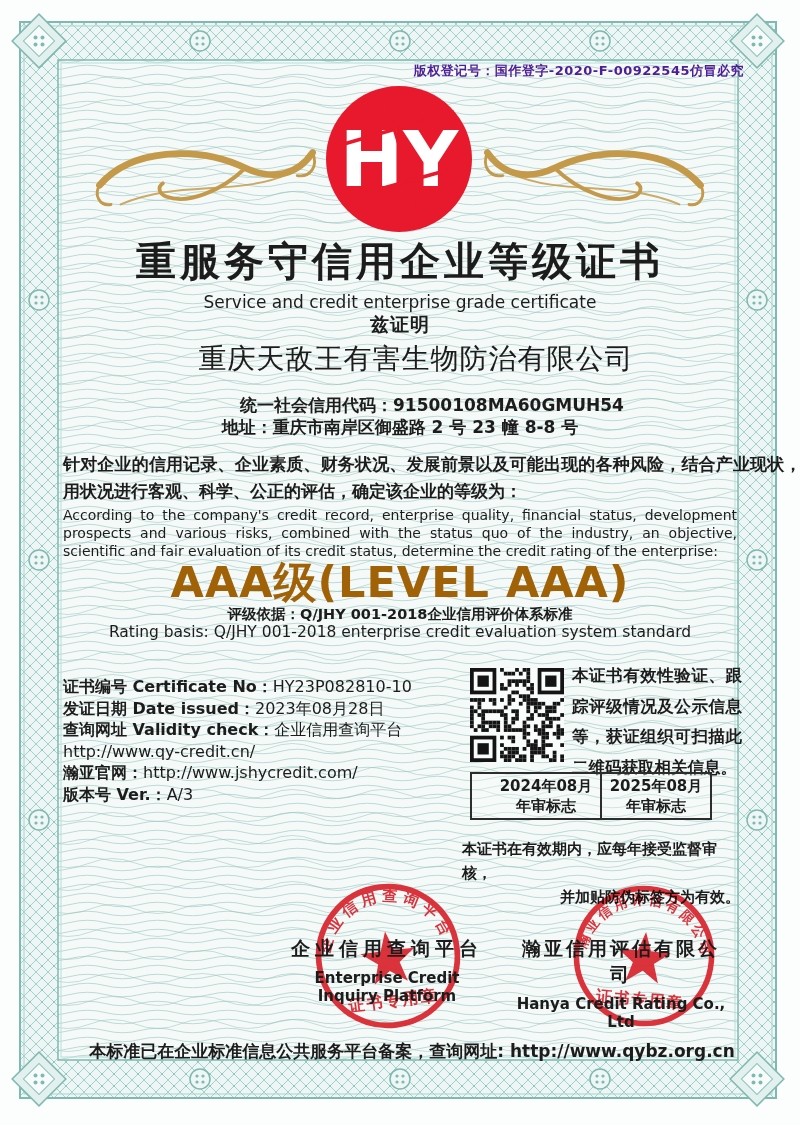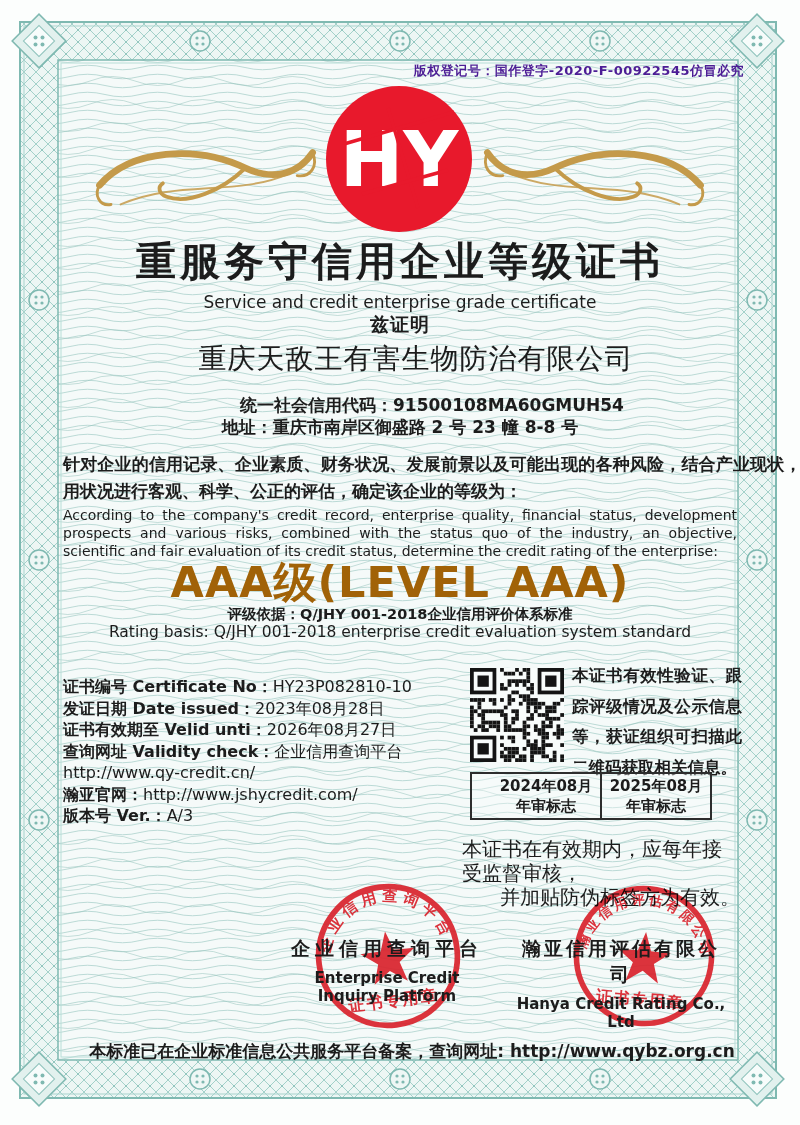--- a/index.html
+++ b/index.html
@@ -29,21 +29,21 @@
   .basis-en{top:623px;font-size:15.5px;font-weight:500;}
   .details{left:63px;top:676px;width:402px;font-size:16px;line-height:21.5px;}
   .details .lbl{font-weight:600;}
   .details .val{font-weight:500;}
   .qr-box{left:470px;top:668px;width:94px;height:94px;background:#f6fbfa;}
   .qr-note{left:572px;top:661px;width:170px;font-size:16.5px;font-weight:600;line-height:30.5px;text-align:justify;}
   .ybox{top:772px;width:108px;height:44px;border:2px solid #2d2d2d;background:rgba(250,253,252,.35);
         display:flex;flex-direction:column;justify-content:center;text-align:center;
         font-size:15px;font-weight:700;line-height:20px;}
   .ybox1{left:470px;padding-left:20px;} .ybox2{left:600px;}
-  .annual-note{left:462px;top:837px;width:278px;font-size:20px;font-weight:400;line-height:24px;}
+  .annual-note{left:462px;top:837px;width:278px;font-size:15px;font-weight:700;line-height:24px;}
   .annual-note .l2{text-align:right;}
   .org{z-index:4;}
   .org-left{left:283px;top:936px;width:208px;text-align:center;}
   .org-right{left:513px;top:936px;width:216px;text-align:center;}
   .org .zh{font-size:19px;font-weight:700;letter-spacing:3px;}
   .org-left .zh{letter-spacing:5px;}
   .org .en{font-size:15px;font-weight:600;margin-top:7px;}
   .seal{z-index:3;mix-blend-mode:multiply;opacity:.93;}
   .seal-left{left:312px;top:880px;width:152px;height:152px;}
   .seal-right{left:570px;top:882px;width:148px;height:148px;}
@@ -164,21 +164,20 @@
     <div class="abs para-zh">针对企业的信用记录、企业素质、财务状况、发展前景以及可能出现的各种风险，结合产业现状，对其信用状况进行客观、科学、公正的评估，确定该企业的等级为：</div>
     <div class="abs para-en">According to the company's credit record, enterprise quality, financial status, development prospects and various risks, combined with the status quo of the industry, an objective, scientific and fair evaluation of its credit status, determine the credit rating of the enterprise:</div>
 
     <div class="abs center aaa">AAA级(LEVEL AAA)</div>
     <div class="abs center basis-zh">评级依据：Q/JHY 001-2018企业信用评价体系标准</div>
     <div class="abs center basis-en">Rating basis: Q/JHY 001-2018 enterprise credit evaluation system standard</div>
 
     <div class="abs details">
       <div><span class="lbl">证书编号 Certificate No：</span><span class="val">HY23P082810-10</span></div>
       <div><span class="lbl">发证日期 Date issued：</span><span class="val">2023年08月28日</span></div>
-      <div><span class="lbl">证书有效期至 Velid unti：</span><span class="val">2026年08月27日</span></div>
       <div><span class="lbl">查询网址 Validity check：</span><span class="val">企业信用查询平台</span></div>
       <div><span class="lbl"></span><span class="val">http://www.qy-credit.cn/</span></div>
       <div><span class="lbl">瀚亚官网：</span><span class="val">http://www.jshycredit.com/</span></div>
       <div><span class="lbl">版本号 Ver.：</span><span class="val">A/3</span></div>
     </div>
 
     <div class="abs qr-box">
       <svg id="qr" viewBox="0 0 100 100" width="94" height="94">
           <rect x="0" y="0" width="100" height="100" fill="#f8fcfb"></rect>
           <rect x="0" y="32" width="4" height="4" fill="#141414"></rect>

